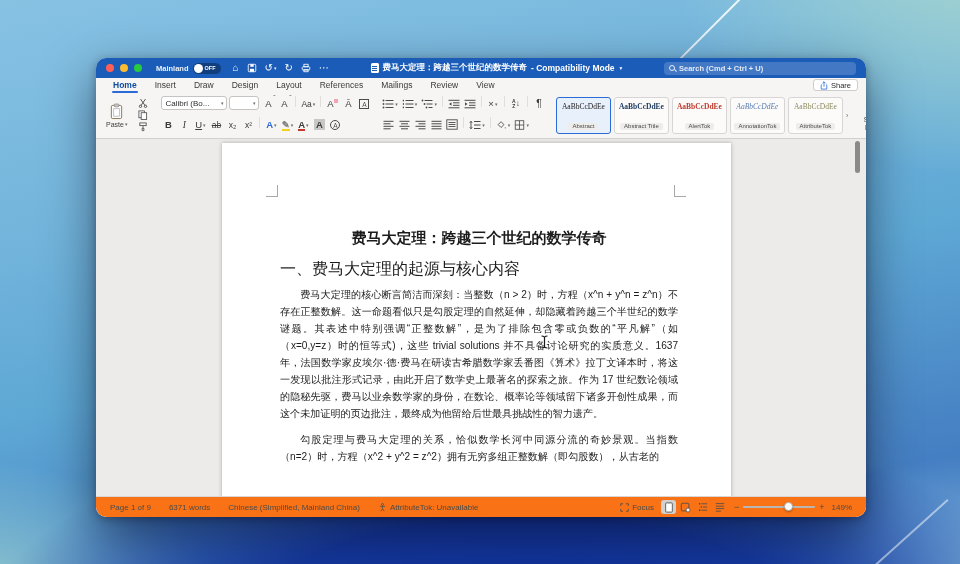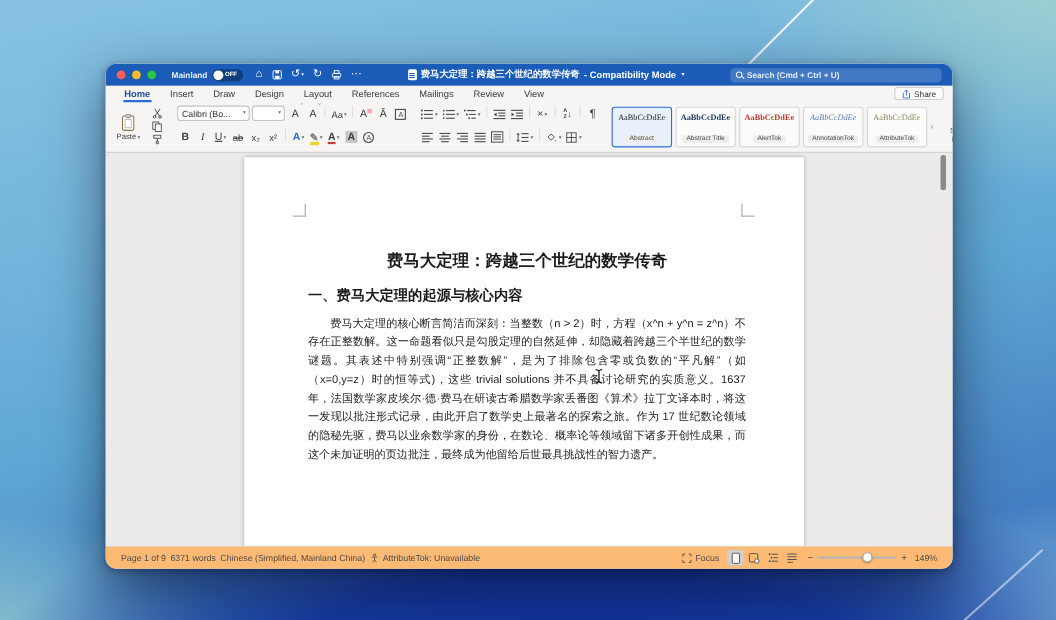--- a/index.html
+++ b/index.html
@@ -115,28 +115,28 @@
 
   
   .docarea { height:357px; background:#ecebea; position:relative; overflow:hidden; }
   .page { position:absolute; left:126px; top:4px; width:509px; height:380px; background:#fff;
     box-shadow:0 0 4px rgba(0,0,0,.28); }
   .cmark { position:absolute; width:12px; height:12px; border-color:#a9a9a9; }
   .cmark.tl { left:44px; top:42px; border-right:1px solid #a9a9a9; border-bottom:1px solid #a9a9a9; }
   .cmark.tr { left:452px; top:42px; border-left:1px solid #a9a9a9; border-bottom:1px solid #a9a9a9; }
   .textcol { position:absolute; left:58px; top:85px; width:398px; color:#1c1c1c; }
   .doc-title { font-size:15px; font-weight:700; text-align:center; line-height:20px; }
-  .doc-h1 { font-size:13px; font-weight:700; margin-top:13px; line-height:16px; }
+  .doc-h1 { font-size:16px; font-weight:400; margin-top:13px; line-height:16px; }
   .doc-para { font-size:10.1px; line-height:17px; text-align:justify; text-indent:2em; margin-top:9px; }
   .doc-h2 { font-size:11.5px; font-weight:700; margin-top:9px; line-height:15px; }
   .vscroll { position:absolute; right:6px; top:2px; width:5px; height:32px; background:#8a8a8a; border-radius:3px; }
 
   
-  .statusbar { height:21px; background:#fdba74; border-top:1px solid #d8d6d4; display:flex; align-items:center;
-    padding:0 14px; gap:4px; font-size:8px; color:#4b4b4b; border-radius:0 0 10px 10px; }
+  .statusbar { height:21px; background:#f97316; border-top:1px solid #d8d6d4; display:flex; align-items:center;
+    padding:0 14px; gap:18px; font-size:8px; color:#4b4b4b; border-radius:0 0 10px 10px; }
   .sb-item { display:flex; align-items:center; gap:3px; background:none; border:none; font-size:8px; color:#4b4b4b; white-space:nowrap; }
   .sb-right { margin-left:auto; display:flex; align-items:center; gap:7px; }
   .viewgrp { display:flex; align-items:center; gap:2px; }
   .vbtn { width:15px; height:14px; display:flex; align-items:center; justify-content:center; background:none; border:none; border-radius:3px; }
   .vbtn.sel { background:#d2d0ce; }
   .zoomctl { display:flex; align-items:center; gap:4px; }
   .zsign { font-size:9px; color:#4b4b4b; background:none; border:none; line-height:9px; }
   .ztrack { width:72px; height:2px; background:#b8b6b4; border-radius:1px; position:relative; }
   .zthumb { position:absolute; left:56%; top:-4px; width:9px; height:9px; border-radius:50%; background:#fff;
     border:0.5px solid #b0aeac; box-shadow:0 1px 2px rgba(0,0,0,.3); }
@@ -523,20 +523,21 @@
   </div>
 
   <div class="docarea">
     <div class="page">
       <span class="cmark tl"></span>
       <span class="cmark tr"></span>
       <div class="textcol">
         <div class="doc-title">费马大定理：跨越三个世纪的数学传奇</div>
         <div class="doc-h1">一、费马大定理的起源与核心内容</div>
         <div class="doc-para">费马大定理的核心断言简洁而深刻：当整数（n &gt; 2）时，方程（x^n + y^n = z^n）不存在正整数解。这一命题看似只是勾股定理的自然延伸，却隐藏着跨越三个半世纪的数学谜题。其表述中特别强调“正整数解”，是为了排除包含零或负数的“平凡解”（如（x=0,y=z）时的恒等式)，这些 trivial solutions 并不具备讨论研究的实质意义。1637 年，法国数学家皮埃尔·德·费马在研读古希腊数学家丢番图《算术》拉丁文译本时，将这一发现以批注形式记录，由此开启了数学史上最著名的探索之旅。作为 17 世纪数论领域的隐秘先驱，费马以业余数学家的身份，在数论、概率论等领域留下诸多开创性成果，而这个未加证明的页边批注，最终成为他留给后世最具挑战性的智力遗产。</div>
+        <div class="doc-para">勾股定理与费马大定理的关系，恰似数学长河中同源分流的奇妙景观。当指数（n=2）时，方程（x^2 + y^2 = z^2）拥有无穷多组正整数解（即勾股数），从古老的</div>
       </div>
     </div>
     <div class="vscroll"></div>
   </div>
 
   <div class="statusbar">
     <button class="sb-item">Page 1 of 9</button>
     <button class="sb-item">6371 words</button>
     <button class="sb-item">Chinese (Simplified, Mainland China)</button>
     <button class="sb-item">

